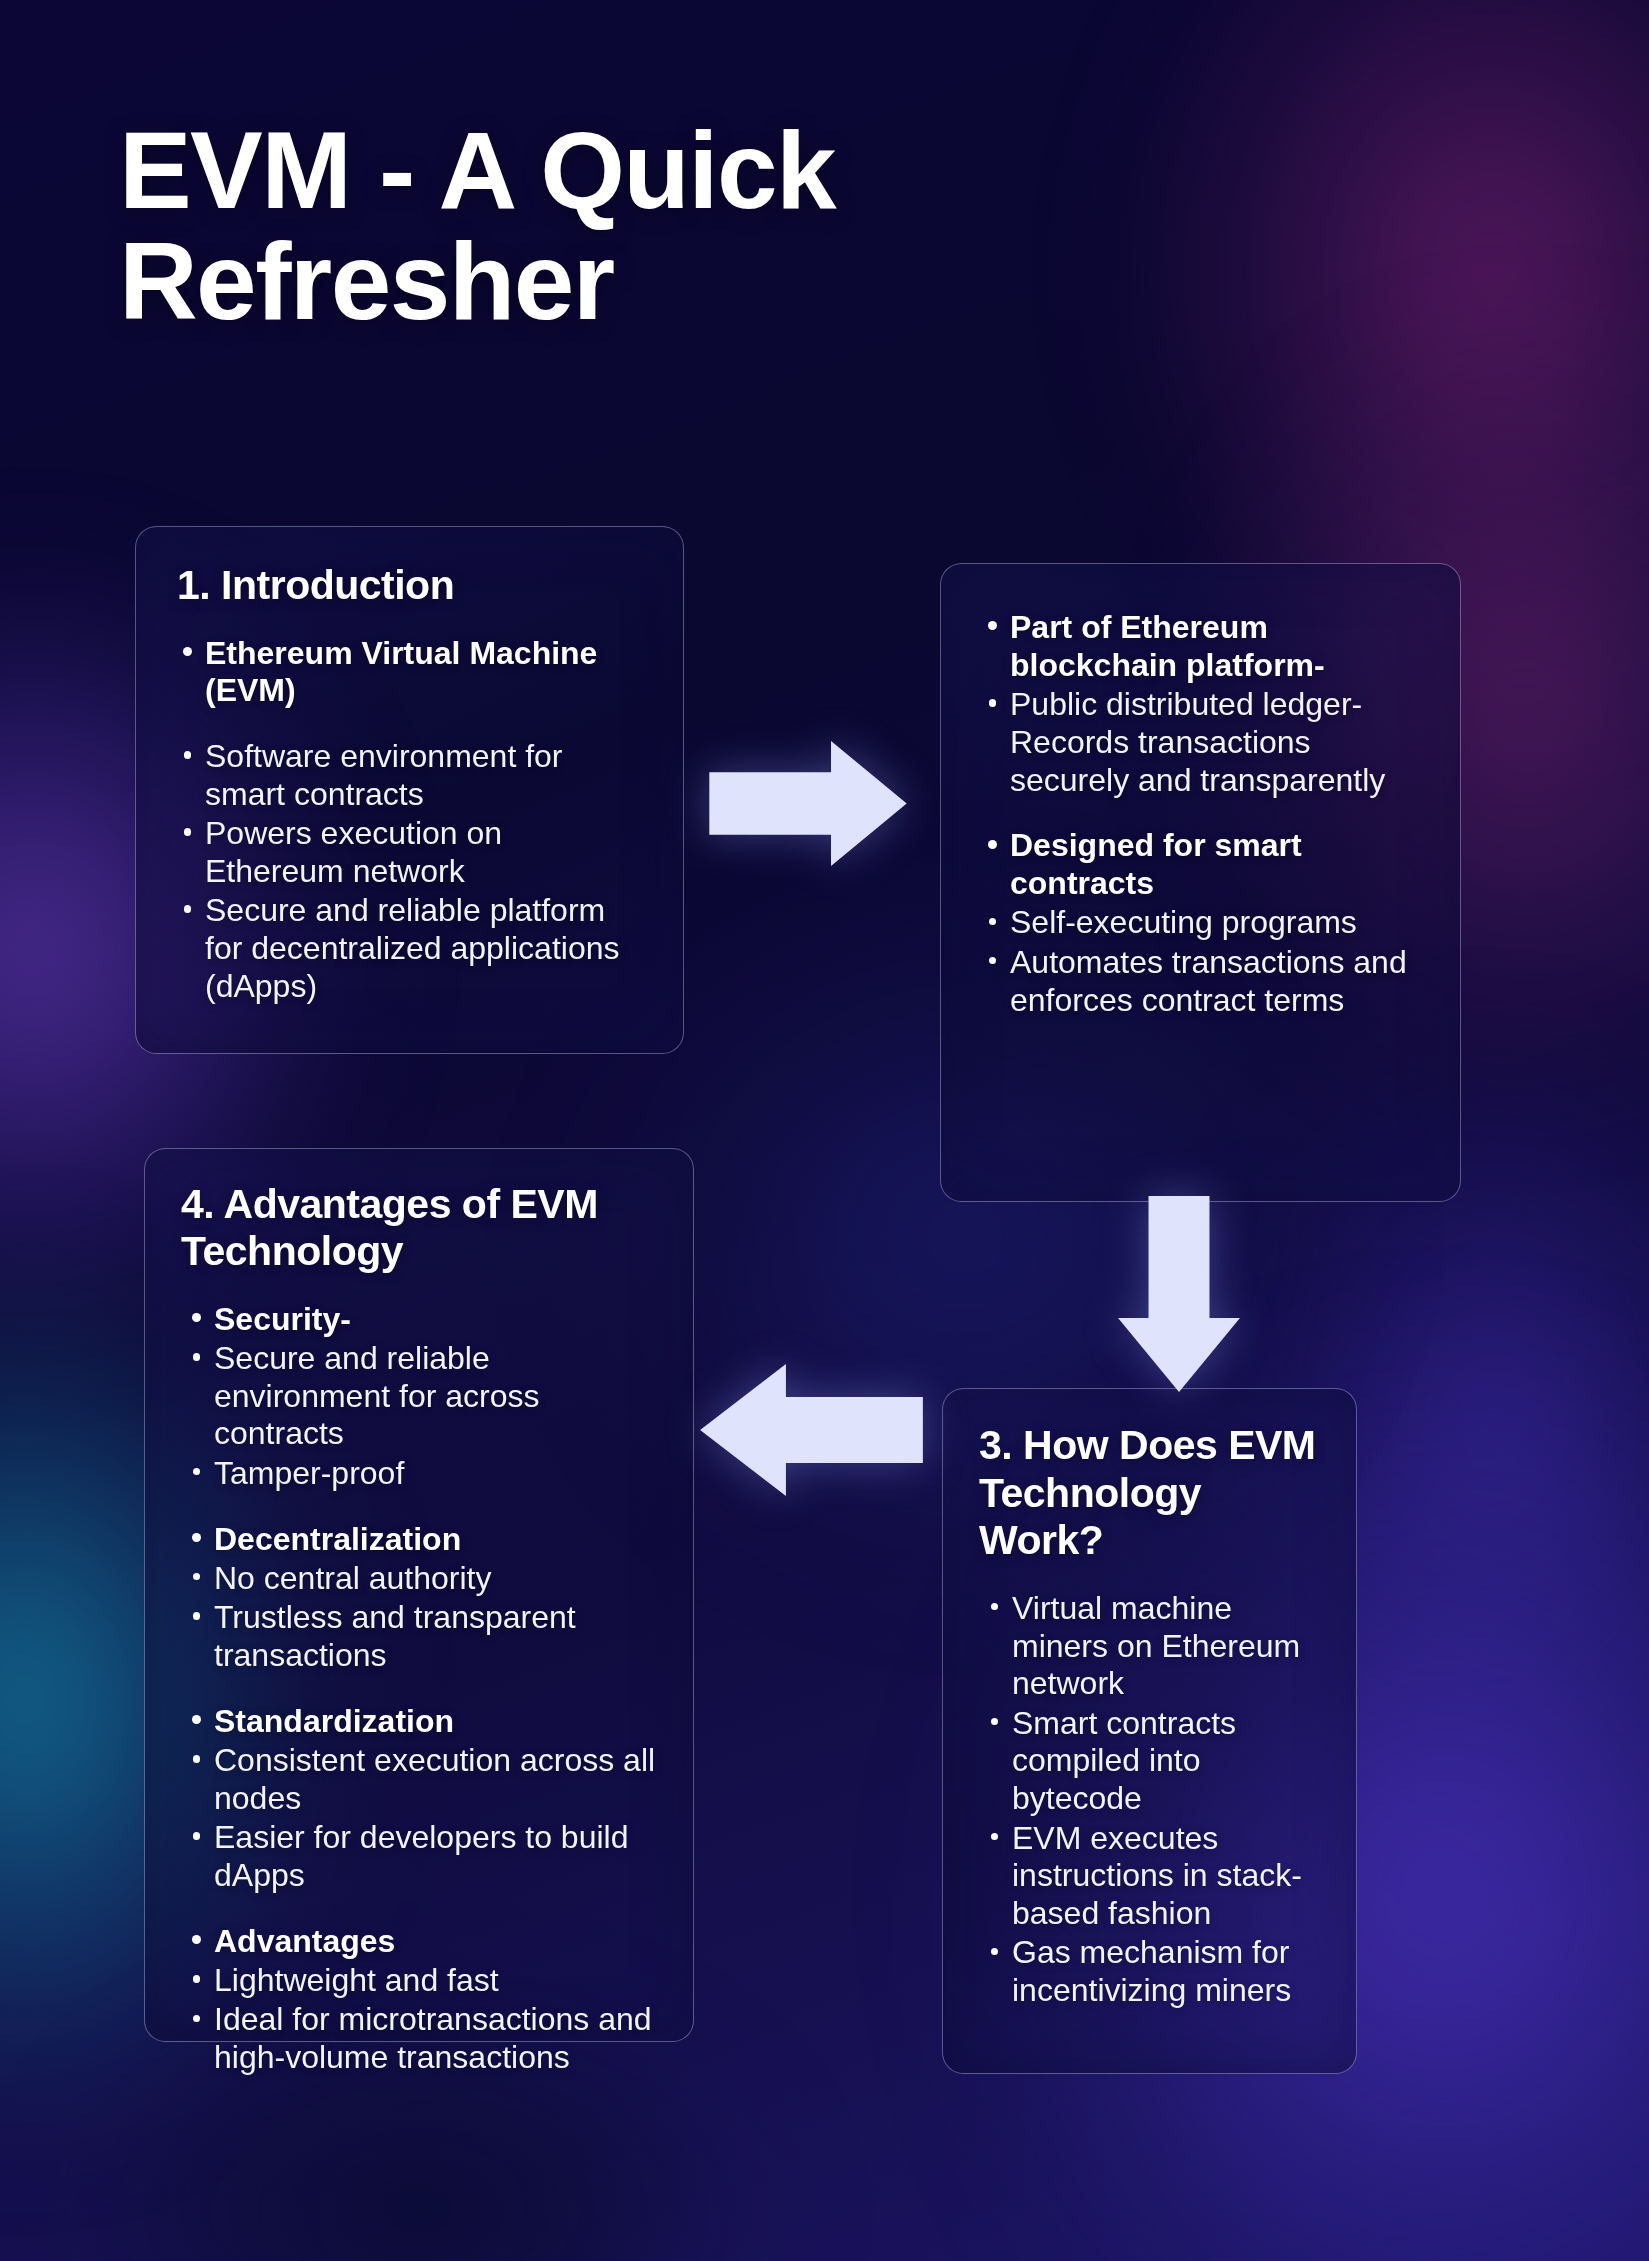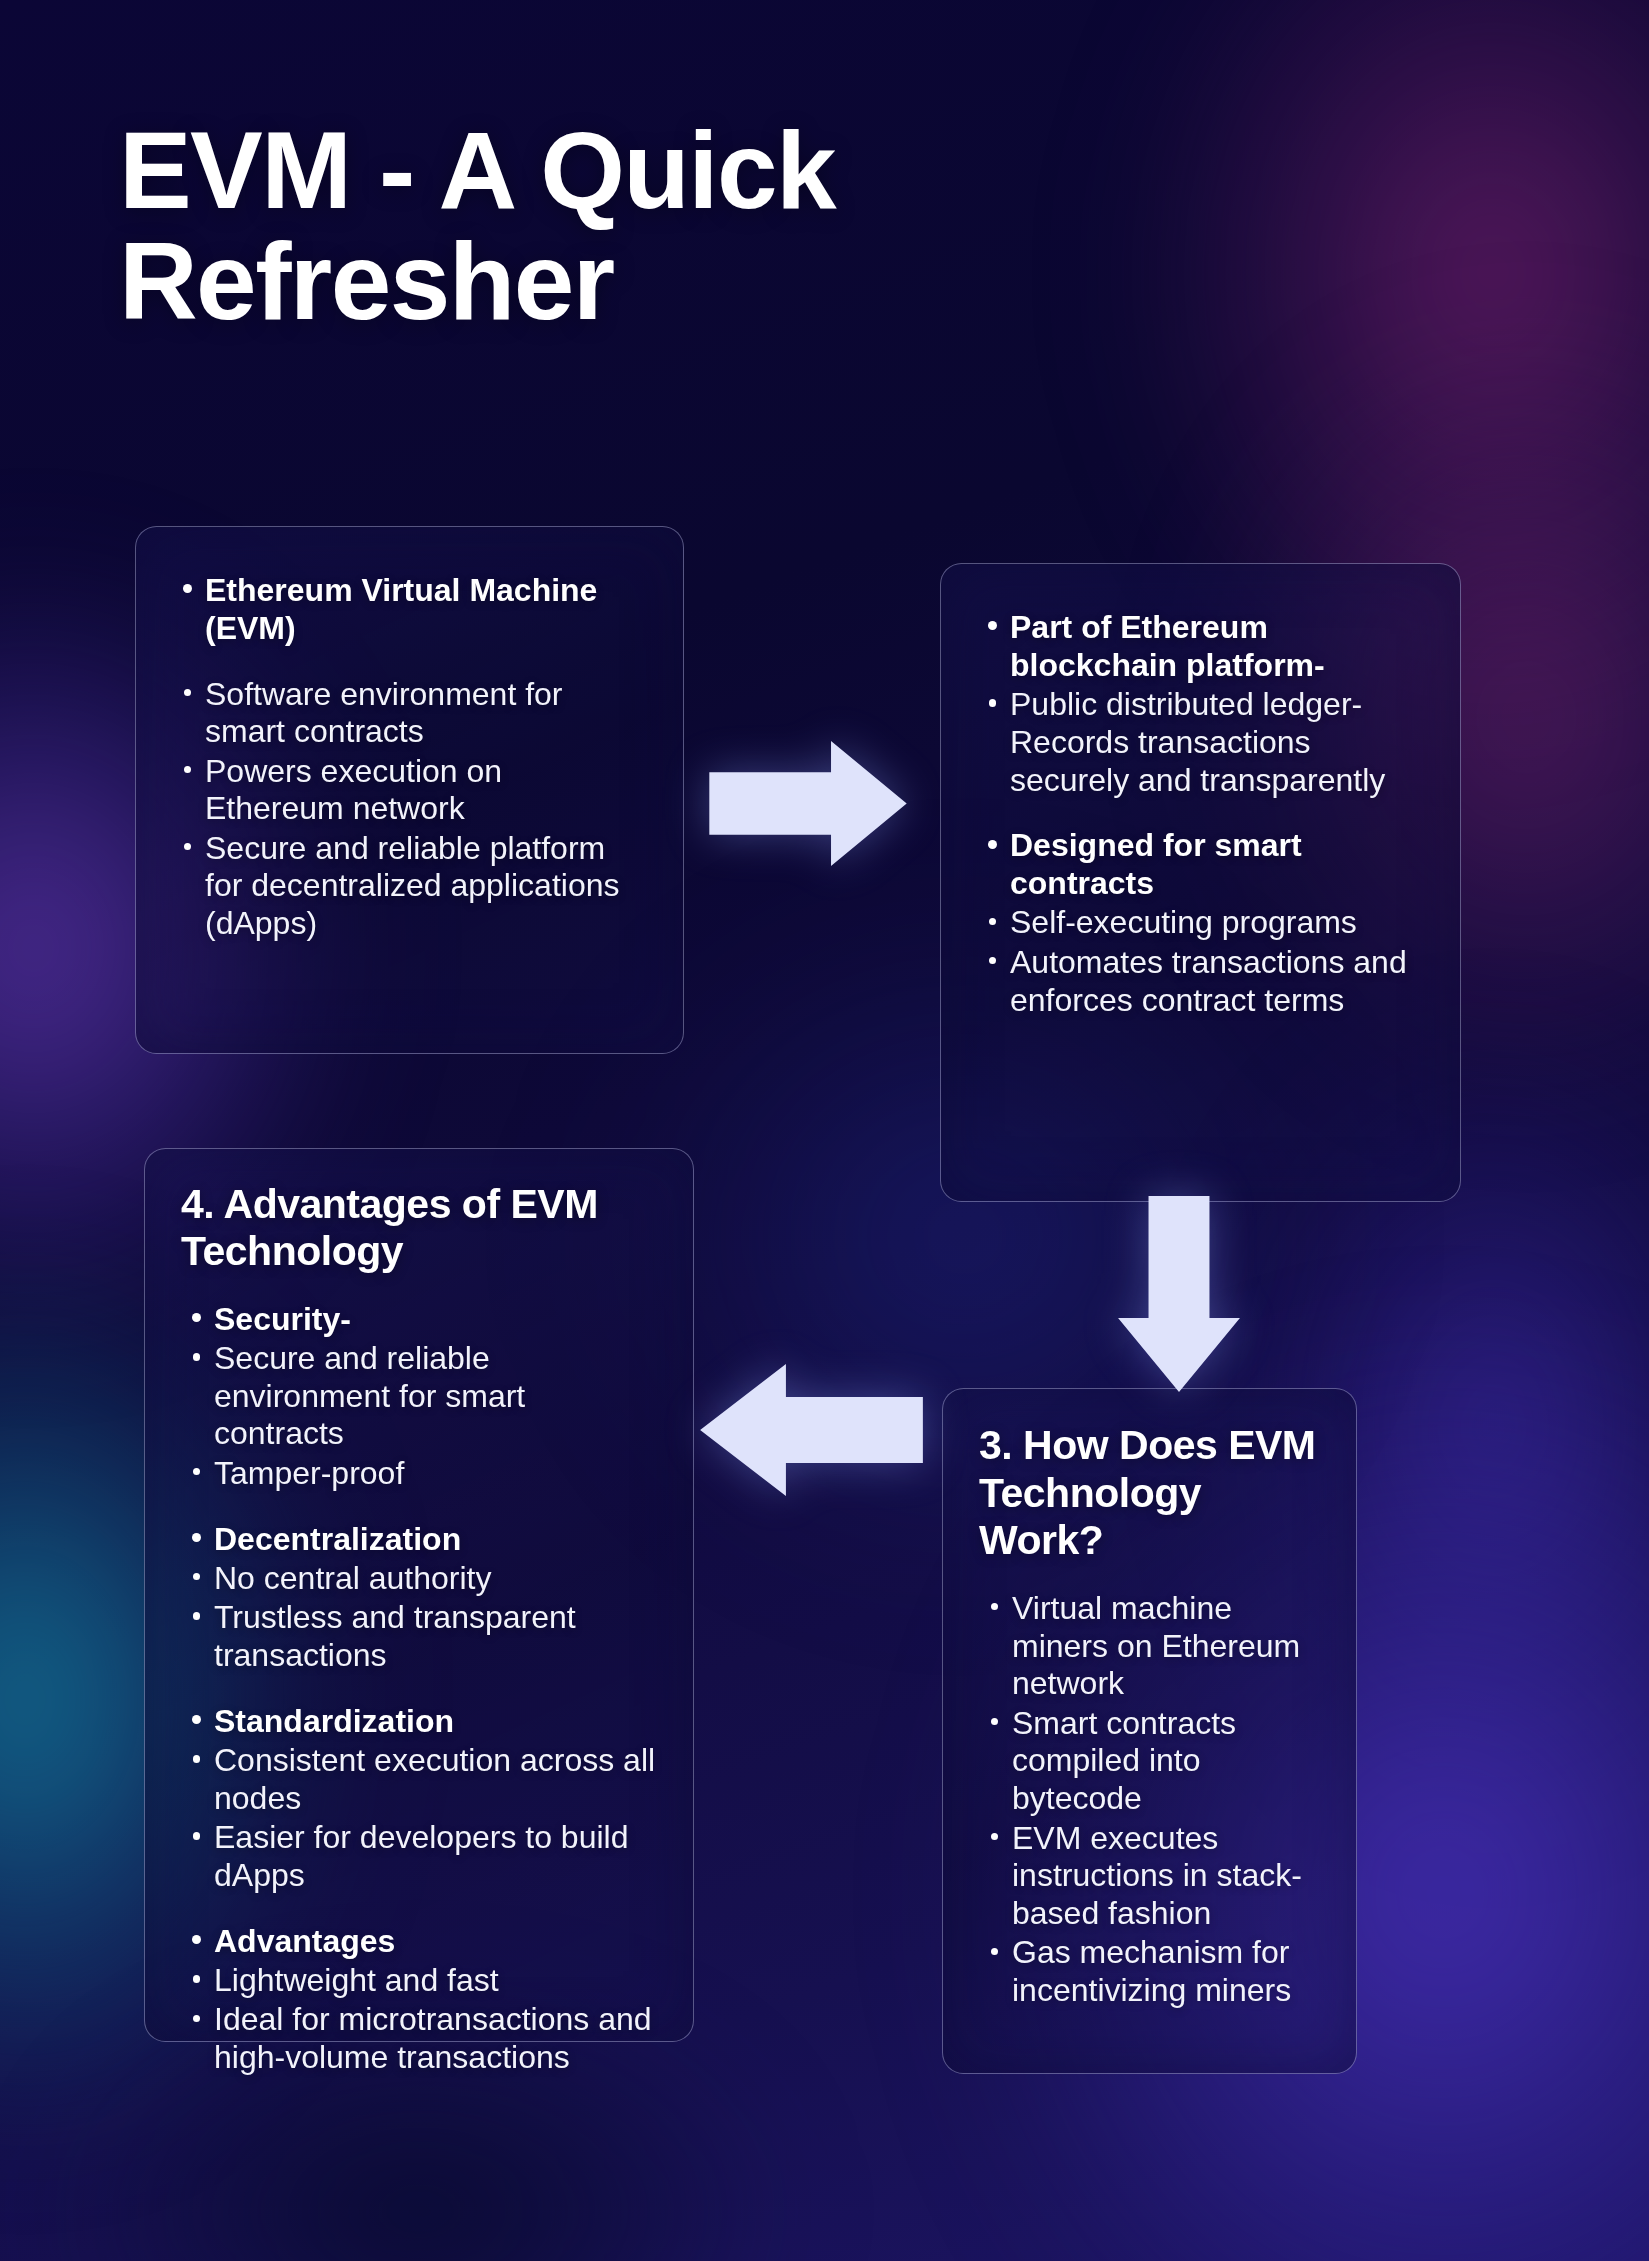--- a/index.html
+++ b/index.html
@@ -161,20 +161,21 @@
 <div class="glow glow-indigo-r2"></div>
 <div class="glow glow-indigo-br"></div>
 <div class="glow glow-center-card"></div>
 <div class="glow glow-navy-b"></div>
 
 <div class="page">
 
   <h1 class="title">EVM - A Quick Refresher</h1>
 
   <section class="card" id="card-1">
+    <h2>1. Introduction</h2>
     <div class="card-body">
         <div class="group tight">
           <ul class="bullets">
             <li class="bold">Ethereum Virtual Machine (EVM)</li>
           </ul>
         </div>
         <div class="group">
           <ul class="bullets">
             <li>Software environment for smart contracts</li>
             <li>Powers execution on Ethereum network</li>
@@ -215,21 +216,21 @@
         </div>
       </div>
   </section>
 
   <section class="card" id="card-4">
     <h2>4. Advantages of EVM Technology</h2>
     <div class="card-body">
         <div class="group tight">
           <ul class="bullets">
             <li class="bold">Security-</li>
-            <li>Secure and reliable environment for smart contracts</li>
+            <li>Secure and reliable environment for across contracts</li>
             <li>Tamper-proof</li>
           </ul>
         </div>
         <div class="group">
           <ul class="bullets">
             <li class="bold">Decentralization</li>
             <li>No central authority</li>
             <li>Trustless and transparent transactions</li>
           </ul>
         </div>

